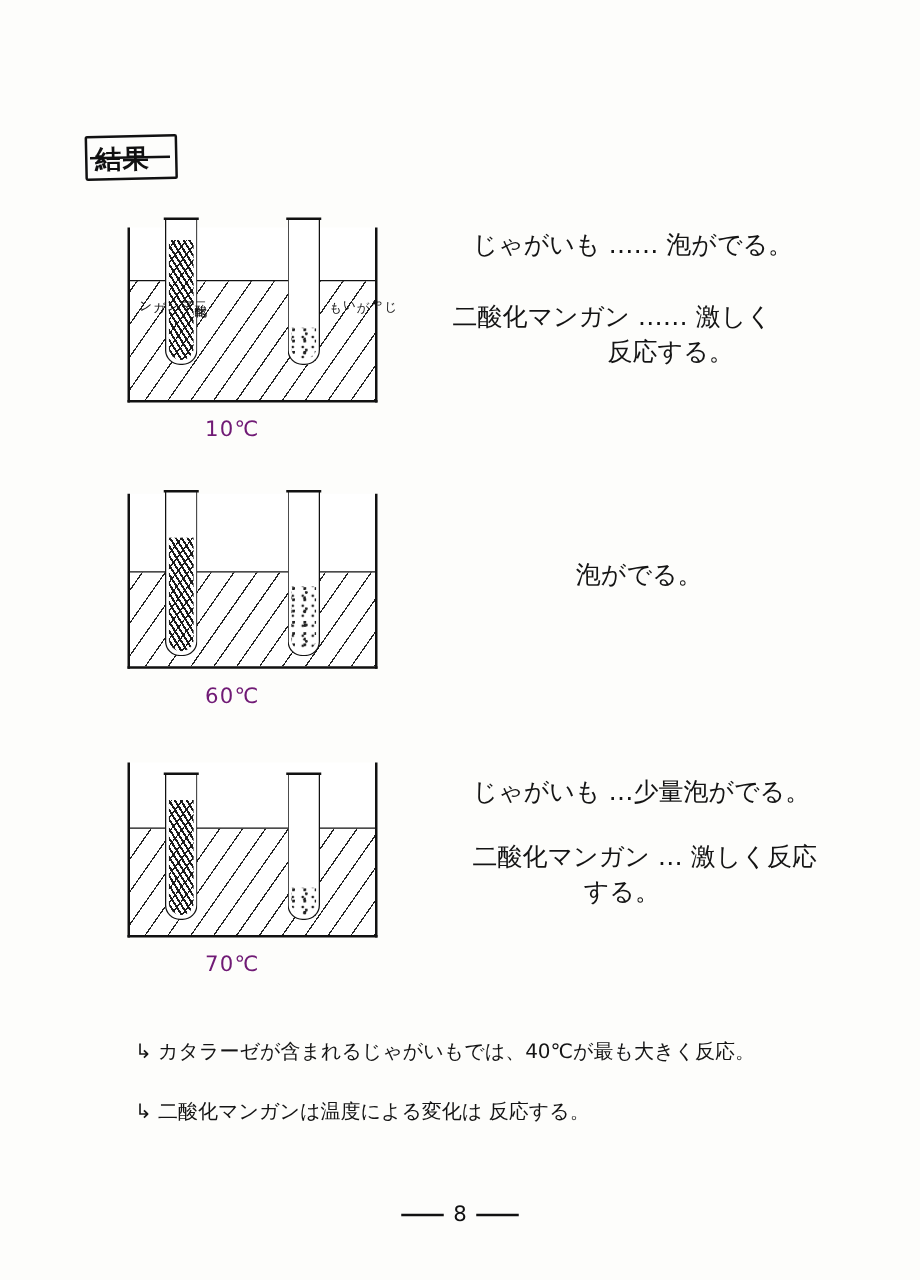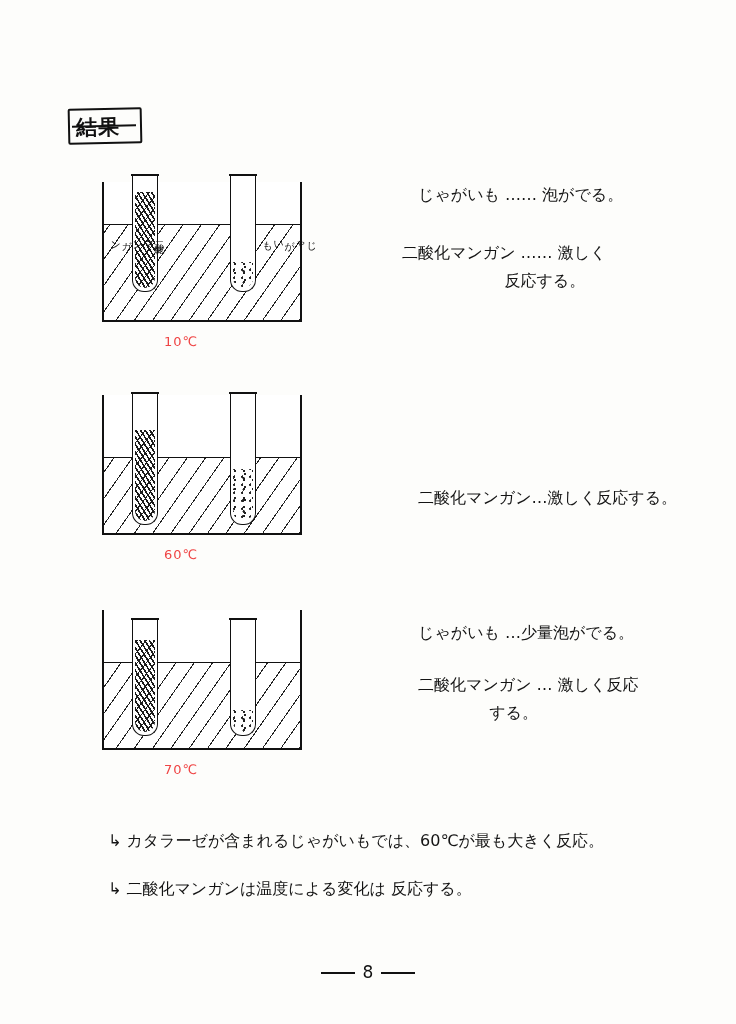--- a/index.html
+++ b/index.html
@@ -141,33 +141,32 @@
     position: absolute;
     writing-mode: vertical-rl;
     font-size: 10px;
     line-height: 11px;
     color: #111;
     letter-spacing: 1px;
     z-index: 4;
   }
   .temp-label {
     position: absolute;
-    font-size: 13px;
-    color: #ef4444;
+    font-size: 17px;
+    color: #701a75;
     letter-spacing: 1px;
   }
 
   
   .note {
     position: absolute;
-    font-size: 16px;
+    font-size: 20px;
     line-height: 26px;
     color: #141414;
     white-space: pre;
-    margin-left: 40px;
   }
 
   
   .concl {
     position: absolute;
     font-size: 16px;
     line-height: 26px;
     color: #141414;
     white-space: pre;
   }
@@ -234,21 +233,21 @@
     </div>
     <div class="tube" style="left:128px; top:-3px; height:133px;">
       <div class="tube-top"></div>
       <div class="bubbles" style="height:52px;"></div>
     </div>
     <div class="tube-label" style="left:8px; top:60px;"></div>
     <div class="tube-label" style="left:160px; top:60px;"></div>
     <div class="temp-label" style="left:62px; top:152px;">60℃</div>
   </div>
 
-  <div class="note" style="left:378px; top:485px;">二酸化マンガン…激しく反応する。</div>
+  <div class="note" style="left:378px; top:446px;">             泡がでる。</div>
 
   <div class="figure" style="left:102px; top:610px;">
     <div class="beaker">
       <div class="water-line" style="top:52px;"></div>
       <div class="hatch" style="top:53px; height:85px;"></div>
     </div>
     <div class="tube" style="left:30px; top:8px; height:118px;">
       <div class="tube-top"></div>
       <div class="scribble dense" style="top:22px;"></div>
     </div>
@@ -258,20 +257,20 @@
     </div>
     <div class="tube-label" style="left:8px; top:60px;"></div>
     <div class="tube-label" style="left:160px; top:60px;"></div>
     <div class="temp-label" style="left:62px; top:152px;">70℃</div>
   </div>
 
   <div class="note" style="left:378px; top:620px;">じゃがいも …少量泡がでる。</div>
   <div class="note" style="left:378px; top:672px;text-align:center;">二酸化マンガン … 激しく反応</div>
   <div class="note" style="left:378px; top:700px;">              する。</div>
 
-  <div class="concl" style="left:108px; top:828px;">↳ カタラーゼが含まれるじゃがいもでは、60℃が最も大きく反応。</div>
+  <div class="concl" style="left:108px; top:828px;">↳ カタラーゼが含まれるじゃがいもでは、40℃が最も大きく反応。</div>
   <div class="concl" style="left:108px; top:876px;">↳ 二酸化マンガンは温度による変化は 反応する。</div>
 
   <div class="page-num">
     <span class="dash"></span><span>8</span><span class="dash"></span>
   </div>
 
 </div>
 
 </body></html>

